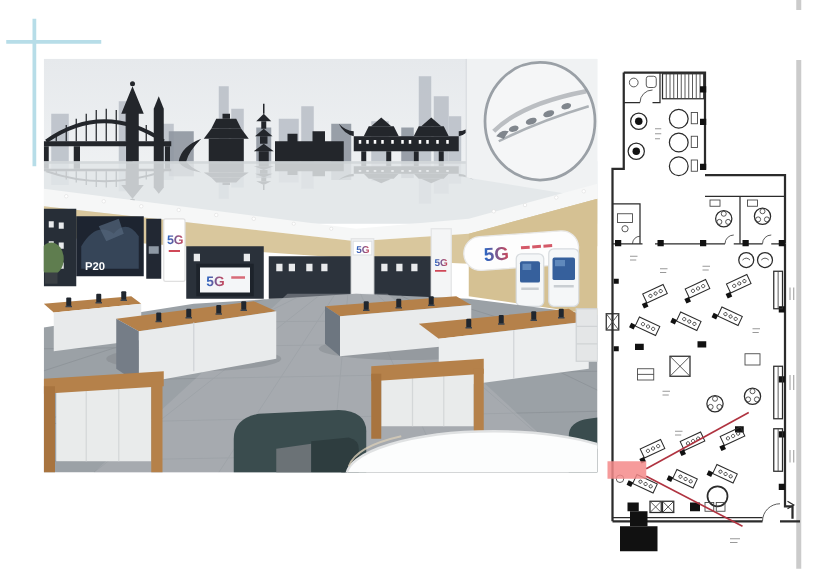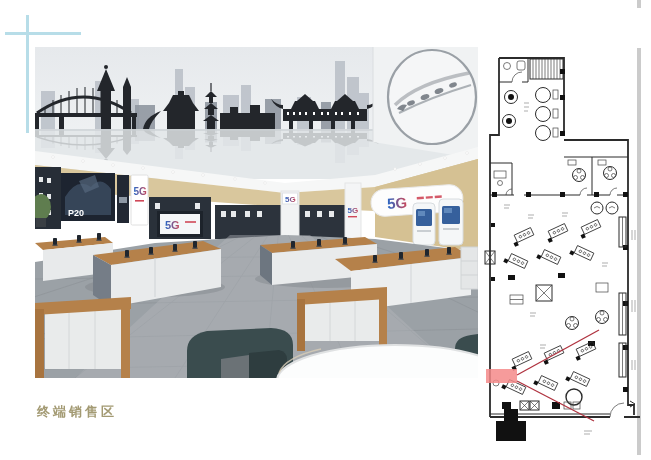--- a/index.html
+++ b/index.html
@@ -514,15 +514,14 @@
       <path d="M44,170 h6 M44,173 h5"></path>
       <path d="M78,168 h6 M78,171 h5"></path>
       <path d="M118,218 h6 M118,221 h5"></path>
       <path d="M46,268 h6 M46,271 h5"></path>
       <path d="M100,386 h8 M100,389 h6"></path>
       <path d="M56,300 h6 M56,303 h5"></path>
       <path d="M20,160 h6 M20,163 h5"></path>
     </g>
   </svg>
 
-  <div class="caption">终端销售区</div>
 
 </div>
 
 </body></html>

